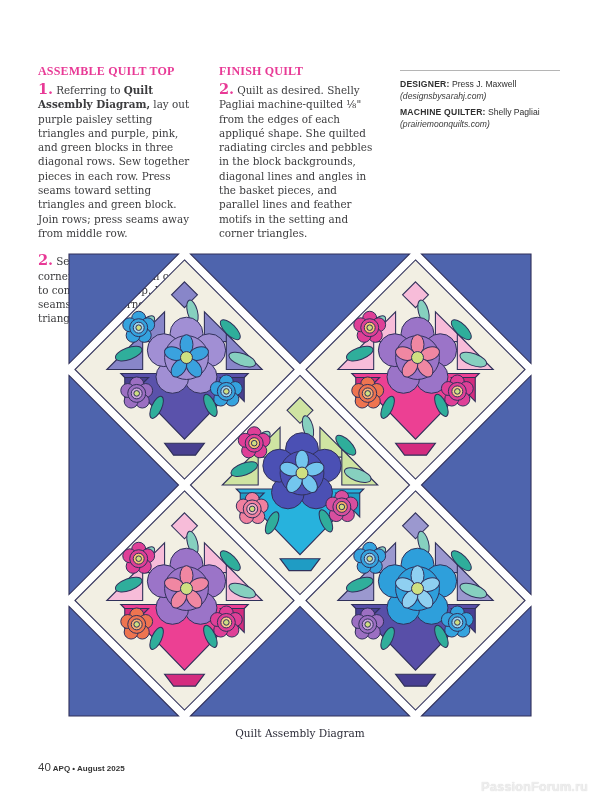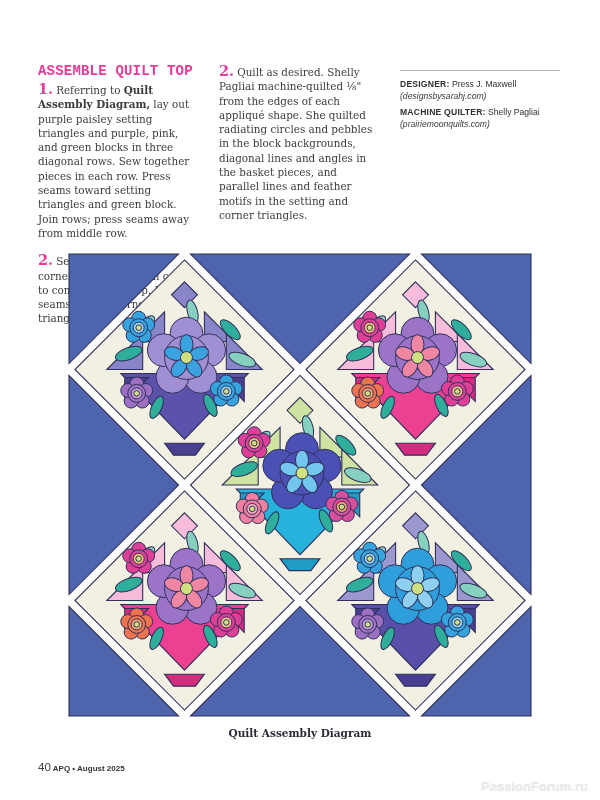--- a/index.html
+++ b/index.html
@@ -1,31 +1,31 @@
 <!DOCTYPE html>
 <html><head>
 <meta charset="utf-8">
 <style>
   html,body{margin:0;padding:0;background:#fff;}
   .page{position:relative;width:600px;height:800px;background:#fff;overflow:hidden;
         font-family:"DejaVu Serif",serif;}
   .cols{position:absolute;left:38px;top:64px;width:522px;
         display:grid;grid-template-columns:160px 160px 160px;column-gap:21px;}
-  .colhead{font-family:Liberation Mono, monospace;font-weight:bold;font-size:14px;
+  .colhead{font-family:Liberation Serif, serif;font-weight:bold;font-size:12px;
            line-height:14px;letter-spacing:.2px;margin:0 0 4px 0;}
   .step{font-size:10.4px;line-height:14.3px;color:#3c3c3e;margin:0 0 13px 0;}
   .step .num{font-weight:bold;font-size:14.5px;line-height:1;margin-right:3px;}
   .rule{border-top:1px solid #b5b5b5;margin:6px 0 8px 0;}
   .credit{font-family:"Liberation Sans",sans-serif;font-size:8.6px;line-height:11.5px;
           color:#2f2f2f;margin:0 0 5px 0;}
   .credit b{letter-spacing:.2px;text-align:center;}
   .credit i{color:#3a3a3a;}
   .quilt{position:absolute;left:65px;top:252px;width:470px;height:468px;}
   .caption{position:absolute;left:65px;top:727px;width:470px;text-align:center;
-           font-weight:bold;font-size:10.5px;color:#2c2c38;}
+           font-weight:normal;font-size:10.5px;color:#2c2c38;}
   .footer{position:absolute;left:38px;top:757px;font-family:"Liberation Sans",sans-serif;
           color:#3f3f3f;}
   .footer .pn{font-size:11.5px;}
   .footer .mag{font-size:8px;font-weight:bold;margin-left:2px;color:#333;}
   .watermark{position:absolute;right:12px;top:779px;
              font-family:"Liberation Sans",sans-serif;font-weight:bold;font-size:13px;
              color:#ededed;text-shadow:0 0 1px #cfcfcf;}
   
   .bluepc{stroke-width:1.1;}
 </style>
@@ -34,20 +34,21 @@
 
 <div class="page">
 
   <div class="cols">
     <section class="col">
         <h3 class="colhead" style="color: rgb(232, 58, 150);">ASSEMBLE QUILT TOP</h3>
         <p class="step"><b class="num" style="color: rgb(232, 58, 150);">1.</b><span>Referring to </span><b>Quilt Assembly Diagram,</b><span> lay out purple paisley setting triangles and purple, pink, and green blocks in three diagonal rows. Sew together pieces in each row. Press seams toward setting triangles and green block. Join rows; press seams away from middle row.</span></p>
         <p class="step"><b class="num" style="color: rgb(232, 58, 150);">2.</b><span>Sew a purple paisley corner triangle to each corner to complete quilt top. Press seams toward corner triangles.</span></p>
       </section>
     <section class="col">
+        <h3 class="colhead" style="color: rgb(232, 58, 150);">FINISH QUILT</h3>
         <p class="step"><b class="num" style="color: rgb(232, 58, 150);">2.</b><span>Quilt as desired. Shelly Pagliai machine-quilted ⅛" from the edges of each appliqué shape. She quilted radiating circles and pebbles in the block backgrounds, diagonal lines and angles in the basket pieces, and parallel lines and feather motifs in the setting and corner triangles.</span></p>
       </section>
     <section class="col">
         <div class="rule"></div>
         <p class="credit"><b>DESIGNER:</b><span> Press J. Maxwell</span><br><i>(designsbysarahj.com)</i></p>
         <p class="credit"><b>MACHINE QUILTER:</b><span> Shelly Pagliai</span><br><i>(prairiemoonquilts.com)</i></p>
       </section>
   </div>
 
   <div class="quilt">

